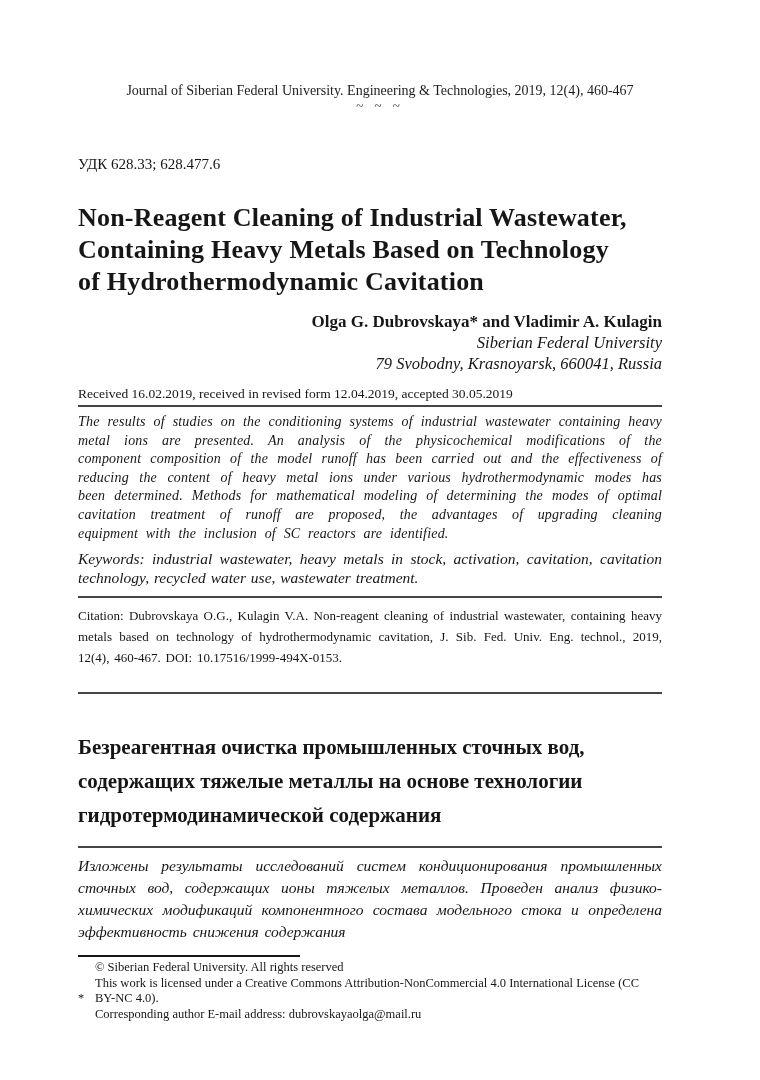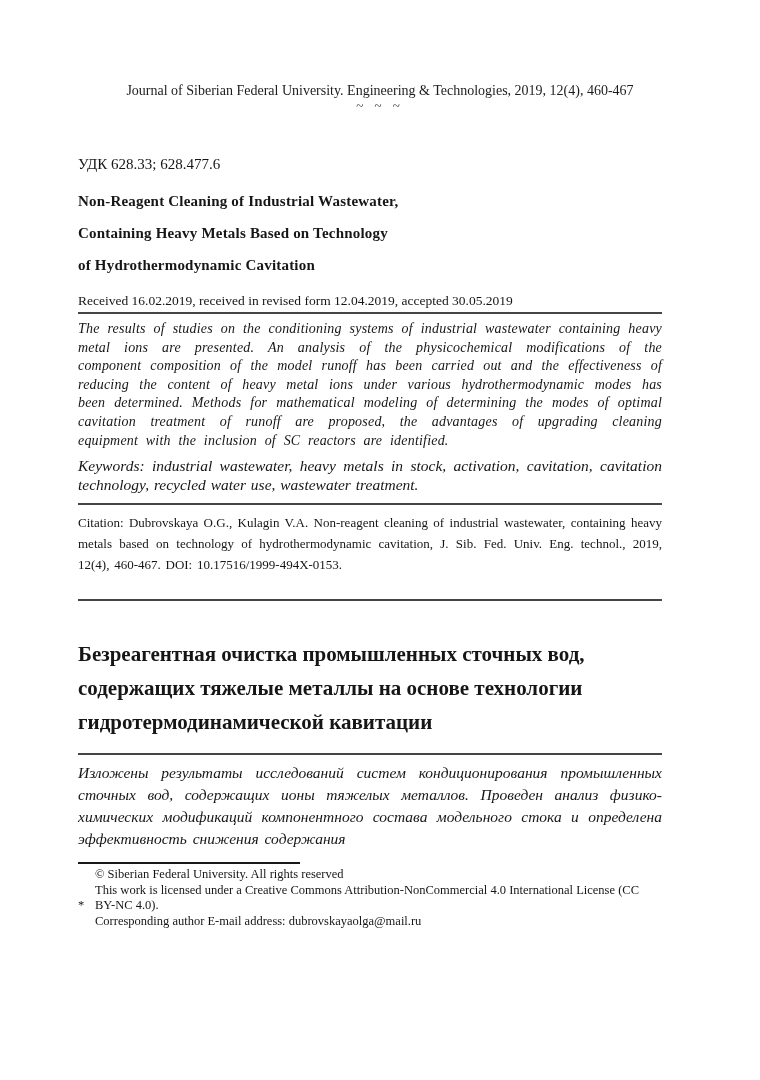--- a/index.html
+++ b/index.html
@@ -31,22 +31,22 @@
   .content {
     margin-left: 78px;
     width: 584px;
   }
   .udc {
     margin-top: 42px;
     font-size: 15px;
     line-height: 19px;
   }
   .title-en {
-    margin-top: 11px;
-    font-size: 15px;
+    margin-top: 28px;
+    font-size: 26px;
     font-weight: bold;
     line-height: 32px;
     letter-spacing: 0.2px;
   }
   .authors-block {
     margin-top: 13px;
     text-align: right;
     font-size: 16.5px;
     line-height: 21px;
   }
@@ -147,39 +147,44 @@
   <div class="content">
 
     <div class="udc">УДК 628.33; 628.477.6</div>
 
     <div class="title-en">
       <div>Non-Reagent Cleaning of Industrial Wastewater,</div>
       <div>Containing Heavy Metals Based on Technology</div>
       <div>of Hydrothermodynamic Cavitation</div>
     </div>
 
+    <div class="authors-block">
+      <div class="authors-line">Olga G. Dubrovskaya* and Vladimir A. Kulagin</div>
+      <div class="affil-line">Siberian Federal University</div>
+      <div class="affil-line">79 Svobodny, Krasnoyarsk, 660041, Russia</div>
+    </div>
 
     <div class="received-line">Received 16.02.2019, received in revised form 12.04.2019, accepted 30.05.2019</div>
 
     <hr class="rule">
 
     <div class="abstract-en">The results of studies on the conditioning systems of industrial wastewater containing heavy metal ions are presented. An analysis of the physicochemical modifications of the component composition of the model runoff has been carried out and the effectiveness of reducing the content of heavy metal ions under various hydrothermodynamic modes has been determined. Methods for mathematical modeling of determining the modes of optimal cavitation treatment of runoff are proposed, the advantages of upgrading cleaning equipment with the inclusion of SC reactors are identified.</div>
 
     <div class="keywords-en">Keywords: industrial wastewater, heavy metals in stock, activation, cavitation, cavitation technology, recycled water use, wastewater treatment.</div>
 
     <hr class="rule rule-above-citation">
 
     <div class="citation-block">Citation: Dubrovskaya O.G., Kulagin V.A. Non-reagent cleaning of industrial wastewater, containing heavy metals based on technology of hydrothermodynamic cavitation, J. Sib. Fed. Univ. Eng. technol., 2019, 12(4), 460-467. DOI: 10.17516/1999-494X-0153.</div>
 
     <hr class="rule">
 
     <div class="title-ru">
       <div>Безреагентная очистка промышленных сточных вод,</div>
       <div>содержащих тяжелые металлы на основе технологии</div>
-      <div>гидротермодинамической кавитации</div>
+      <div>гидротермодинамической содержания</div>
     </div>
 
 
     <hr class="rule rule-above-abstract-ru">
 
     <div class="abstract-ru">Изложены результаты исследований систем кондиционирования промышленных сточных вод, содержащих ионы тяжелых металлов. Проведен анализ физико-химических модификаций компонентного состава модельного стока и определена эффективность снижения содержания</div>
 
     <div class="footnotes">
       <hr class="footnote-rule">
       <div class="footnote-lines">

